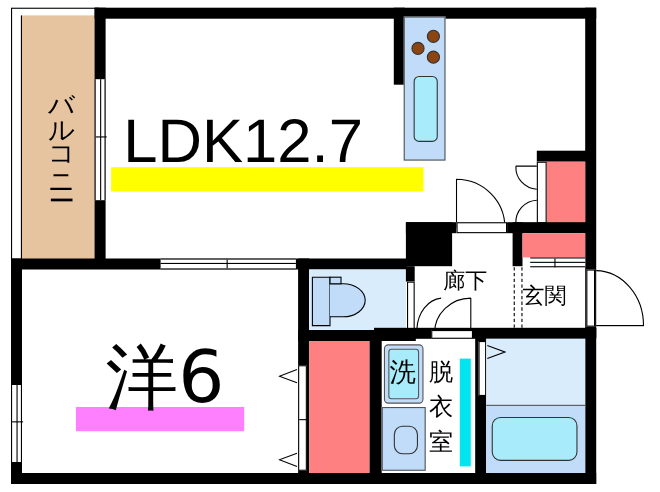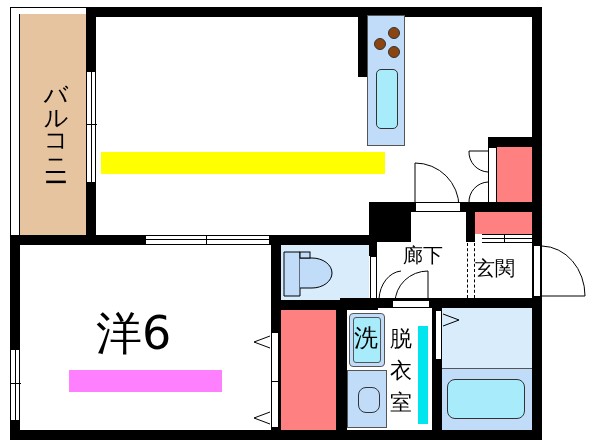--- a/index.html
+++ b/index.html
@@ -29,20 +29,21 @@
   <div class="abs wall" style="left:358px;top:7px;width:10px;height:70px;"></div>
 
   <div class="abs" style="left:367px;top:15px;width:38px;height:131px;background:#c0dcf8;border:1px solid #555;">
     <div class="abs" style="left:20px;top:11px;width:12px;height:12px;border-radius:50%;background:#8b4513;border:1px solid #333;"></div>
     <div class="abs" style="left:6px;top:22px;width:12px;height:12px;border-radius:50%;background:#8b4513;border:1px solid #333;"></div>
     <div class="abs" style="left:20px;top:30px;width:12px;height:12px;border-radius:50%;background:#8b4513;border:1px solid #333;"></div>
     <div class="abs" style="left:8px;top:53px;width:22px;height:60px;border-radius:5px;background:#a8ecfc;border:1px solid #333;"></div>
   </div>
 
   <div class="abs" style="left:101px;top:152px;width:284px;height:22px;background:#ffff00;"></div>
+  <div class="abs label" style="left:112px;top:100px;font-size:56px;font-family:'Liberation Sans',sans-serif;">LDK12.7</div>
 
   <div class="abs wall" style="left:488px;top:137px;width:50px;height:10px;"></div>
   <div class="abs" style="left:497px;top:147px;width:35px;height:56px;background:#ff8080;"></div>
   <div class="abs" style="left:488px;top:147px;width:9px;height:56px;border:1px solid #000;background:#fff;"></div>
   <svg class="abs" style="left:468px;top:150px;" width="22" height="54" viewBox="0 0 22 54">
     <path d="M1 1 H20 M1 1 A20 20 0 0 0 20 22 M1 53 H20 M1 53 A20 20 0 0 1 20 32" fill="none" stroke="#000" stroke-width="1"></path>
   </svg>
 
   <svg class="abs" style="left:414px;top:162px;" width="46" height="46" viewBox="0 0 46 46">
     <path d="M1 45 V1 A44 44 0 0 1 45 45" fill="none" stroke="#000" stroke-width="1"></path>
@@ -76,21 +77,21 @@
     <div class="abs" style="left:0;top:48px;width:8px;height:1px;background:#000;"></div>
   </div>
   <svg class="abs" style="left:253px;top:335px;" width="18" height="14" viewBox="0 0 18 14">
       <path d="M17 1 L1 7 L17 13" fill="none" stroke="#000"></path>
     </svg>
   <svg class="abs" style="left:253px;top:411px;" width="18" height="14" viewBox="0 0 18 14">
       <path d="M17 1 L1 7 L17 13" fill="none" stroke="#000"></path>
     </svg>
 
   <div class="abs" style="left:69px;top:370px;width:153px;height:22px;background:#ff80ff;"></div>
-  <div class="abs label" style="left:96px;top:310px;font-size:46px;">洋6</div>
+  <div class="abs label" style="left:96px;top:310px;font-size:66px;">洋6</div>
 
   <div class="abs" style="left:281px;top:245px;width:88px;height:55px;background:#d8ecfc;"></div>
   <svg class="abs" style="left:282px;top:248px;" width="60" height="50" viewBox="0 0 60 50">
     <path d="M2 4 H18 V48 H2 Z" fill="#c0dcf8" stroke="#000"></path>
     <path d="M18 10 H30 A20 15 0 0 1 30 40 H18" fill="#c0dcf8" stroke="#000"></path>
     <rect x="18" y="4" width="10" height="6" fill="#c0dcf8" stroke="#000"></rect>
   </svg>
   <div class="abs wall" style="left:271px;top:300px;width:107px;height:10px;"></div>
   <div class="abs wall" style="left:369px;top:242px;width:8px;height:14px;"></div>
   <div class="abs" style="left:370px;top:256px;width:7px;height:44px;background:#fff;border:1px solid #000;"></div>

